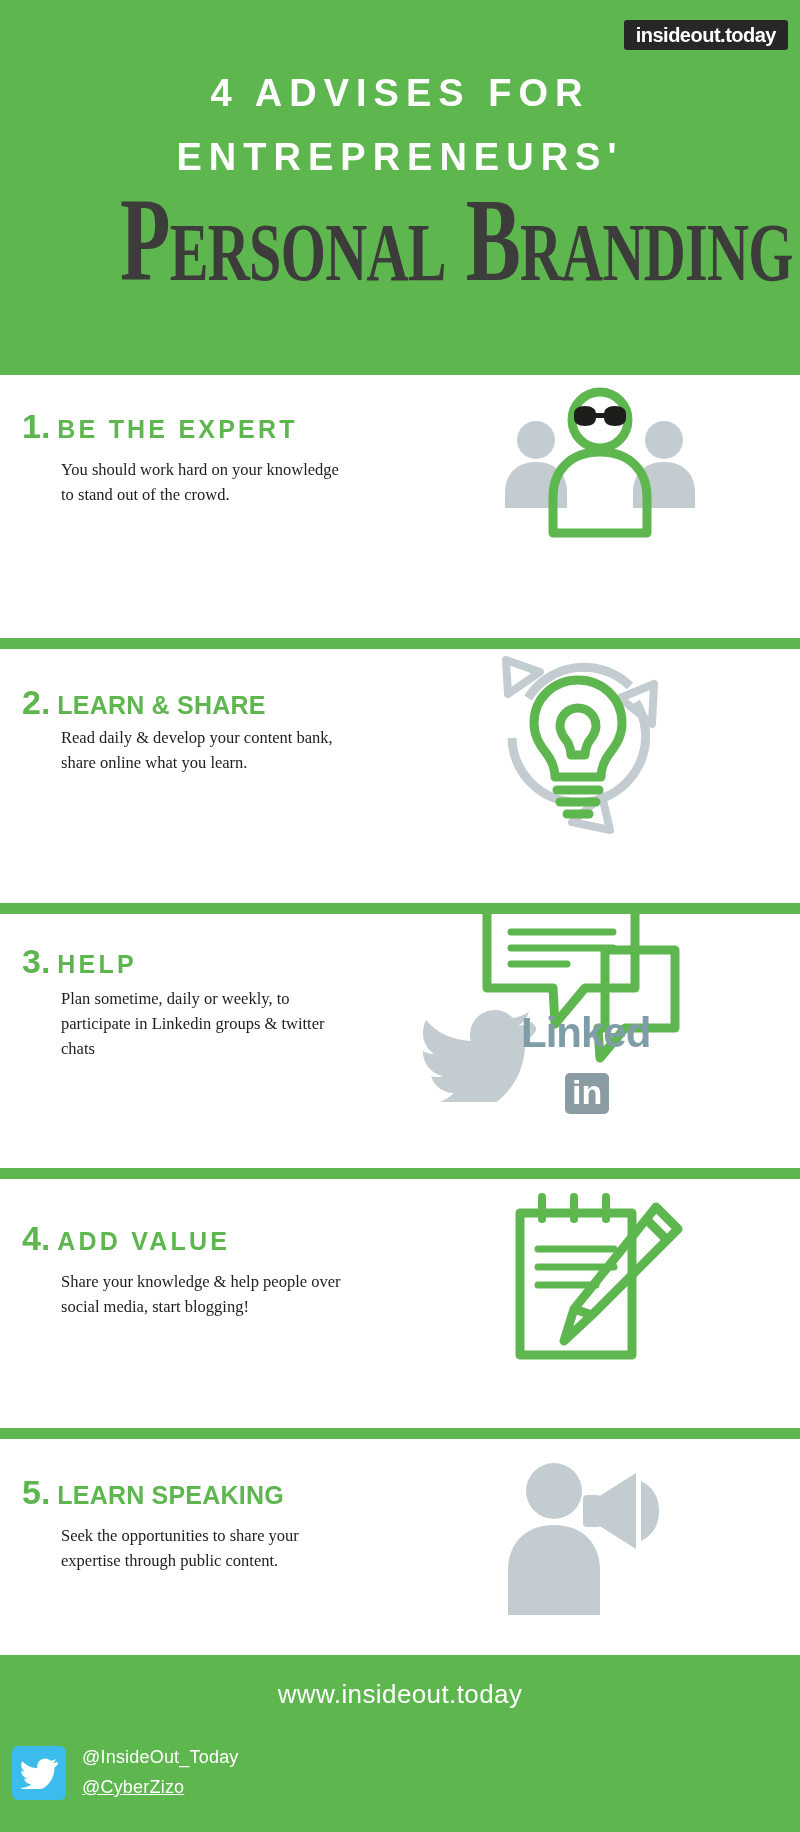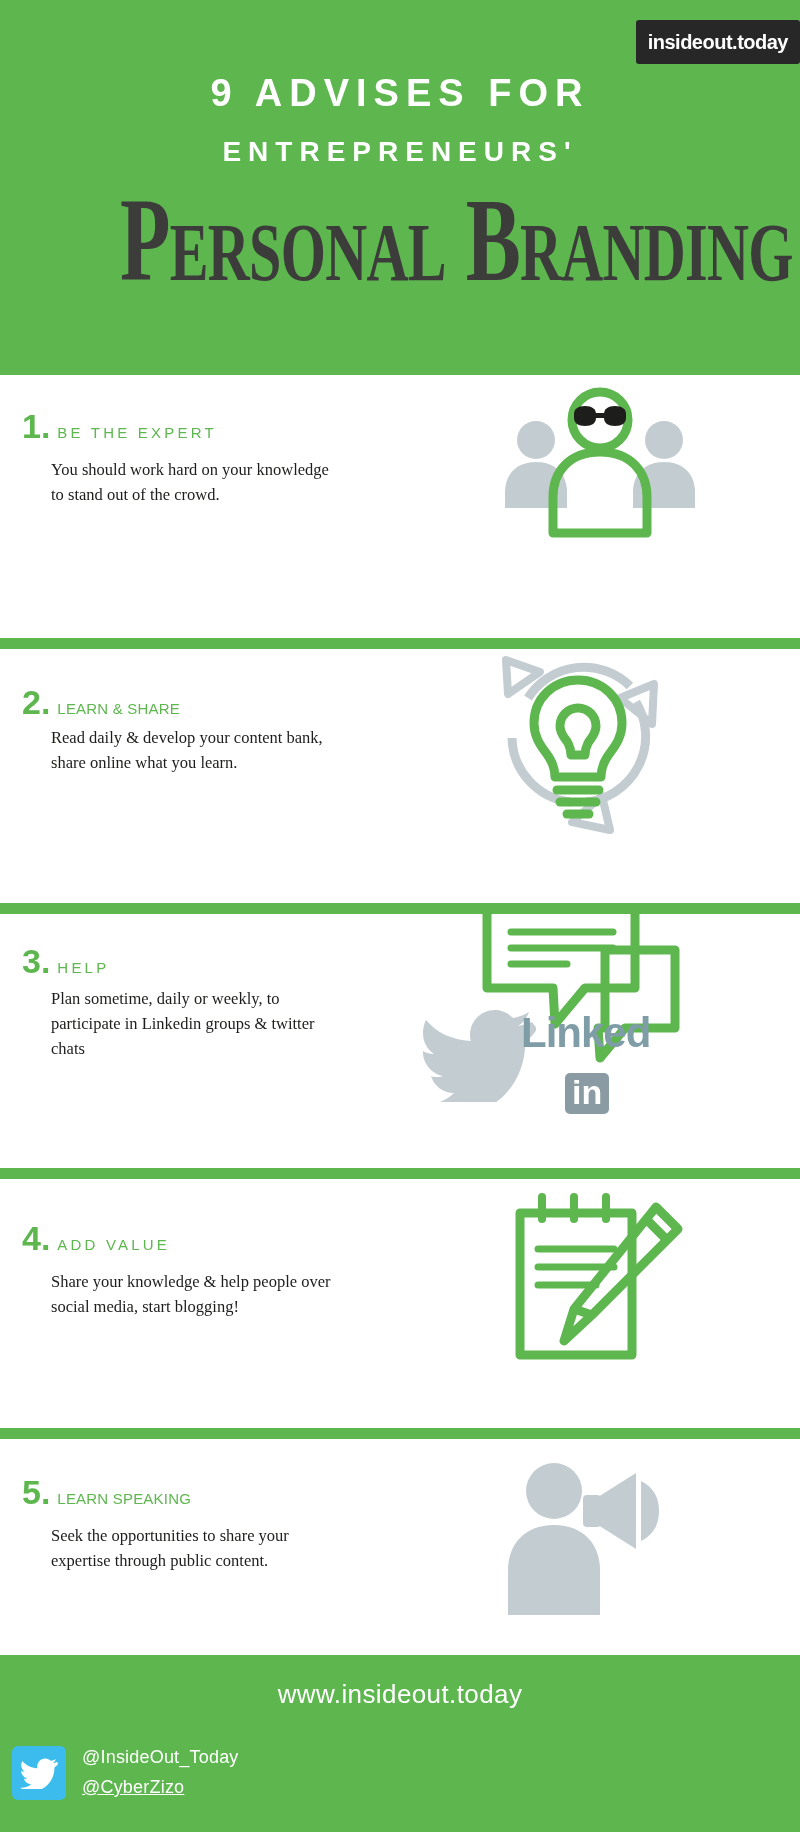--- a/index.html
+++ b/index.html
@@ -20,22 +20,22 @@
   
   .header{
     position:absolute;
     left:0; top:0;
     width:800px; height:375px;
     background:#5cb85c;
     background-color:#5eb64f;
   }
   .logo-badge{
     position:absolute;
-    right:0; top:20px;
-    height:44px;
+    right:12px; top:20px;
+    height:30px;
     background:#272727;
     border-radius:3px;
     padding:0 12px;
     display:flex;
     align-items:center;
     justify-content:center;
   }
   .logo-badge .logo-text{
     color:#ffffff;
     font-size:20px;
@@ -55,21 +55,21 @@
     font-weight:bold;
     letter-spacing:7px;
     font-family:"Liberation Sans", sans-serif;
   }
   .title-2{
     position:absolute;
     left:0; top:136px;
     width:800px;
     text-align:center;
     color:#ffffff;
-    font-size:28px;
+    font-size:38px;
     font-weight:bold;
     letter-spacing:7px;
     font-family:"Liberation Sans", sans-serif;
   }
   .title-big{
     position:absolute;
     left:0; top:176px;
     width:800px;
     text-align:center;
     color:#3c3c3b;
@@ -109,30 +109,30 @@
     white-space:nowrap;
   }
   .num{
     font-size:34px;
     font-weight:bold;
     font-family:"Liberation Sans", sans-serif;
     margin-right:7px;
     line-height:1;
   }
   .htxt{
-    font-size:15px;
-    font-weight:normal;
+    font-size:25px;
+    font-weight:bold;
     font-family:"Liberation Sans", sans-serif;
     line-height:1;
   }
   .sp-wide{ letter-spacing:3.2px; }
   .sp-none{ letter-spacing:0.2px; }
   .body-txt{
     margin-top:14px;
-    margin-left:29px;
+    margin-left:39px;
     color:#1d1d1b;
     font-size:16.5px;
     line-height:25px;
     font-family:"Liberation Serif", serif;
     font-weight:normal;
     width:290px;
   }
   .icon-wrap{
     position:absolute;
   }
@@ -180,21 +180,21 @@
 <body>
 
 <div class="page">
 
   <div class="header">
 
     <div class="logo-badge">
       <span class="logo-text">insideout.today</span>
     </div>
 
-    <div class="title-1">9 ADVISES FOR</div>
+    <div class="title-1">4 ADVISES FOR</div>
     <div class="title-2">ENTREPRENEURS'</div>
     <div class="title-big">Personal Branding</div>
   </div>
 
   <div class="section" style="top:375px;">
     <div class="sec-text" style="top:34px;">
       <div class="headline">
         <span class="num">1.</span>
         <span class="htxt sp-wide">BE THE EXPERT</span>
       </div>

